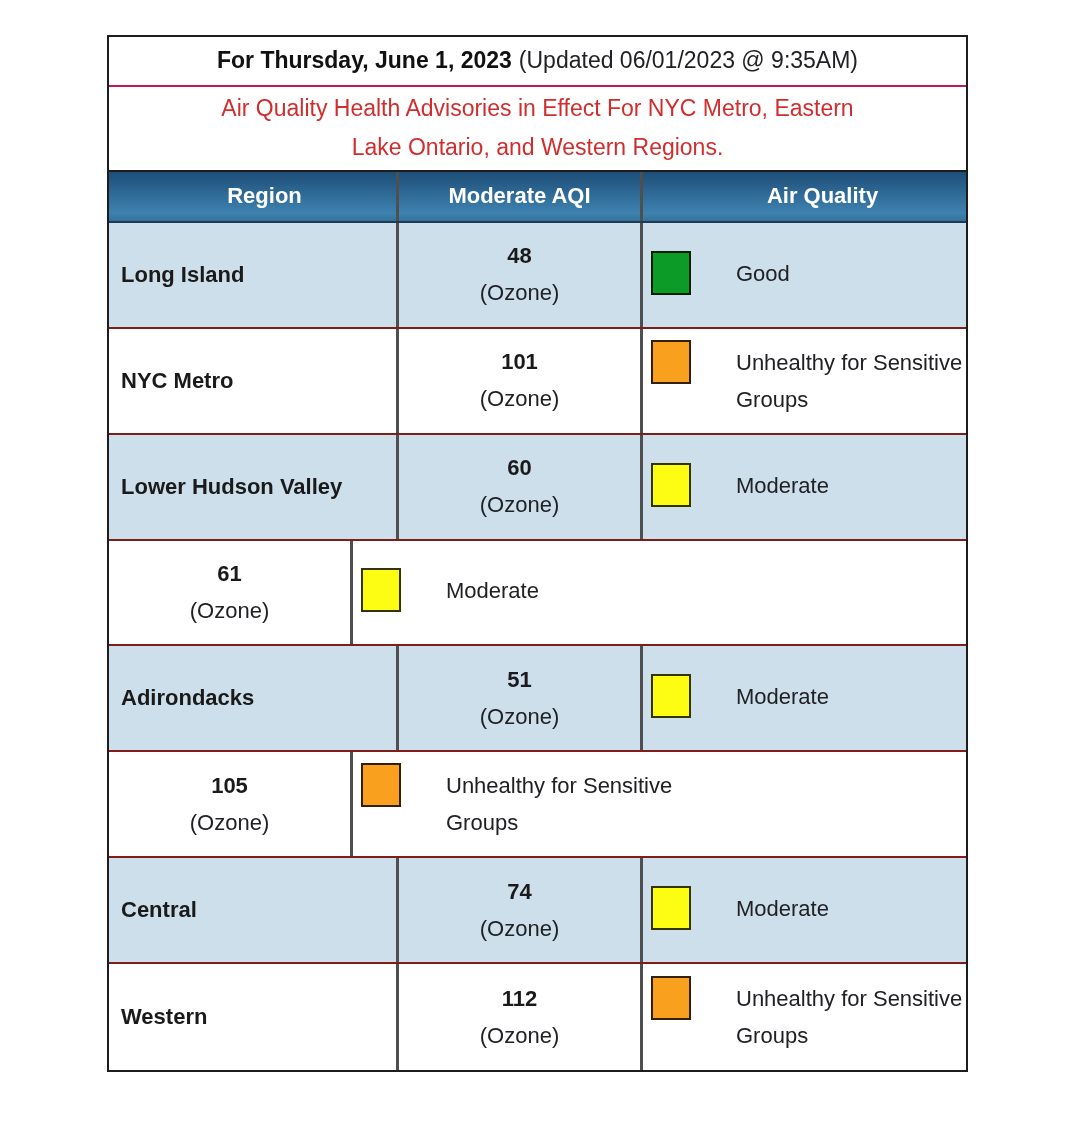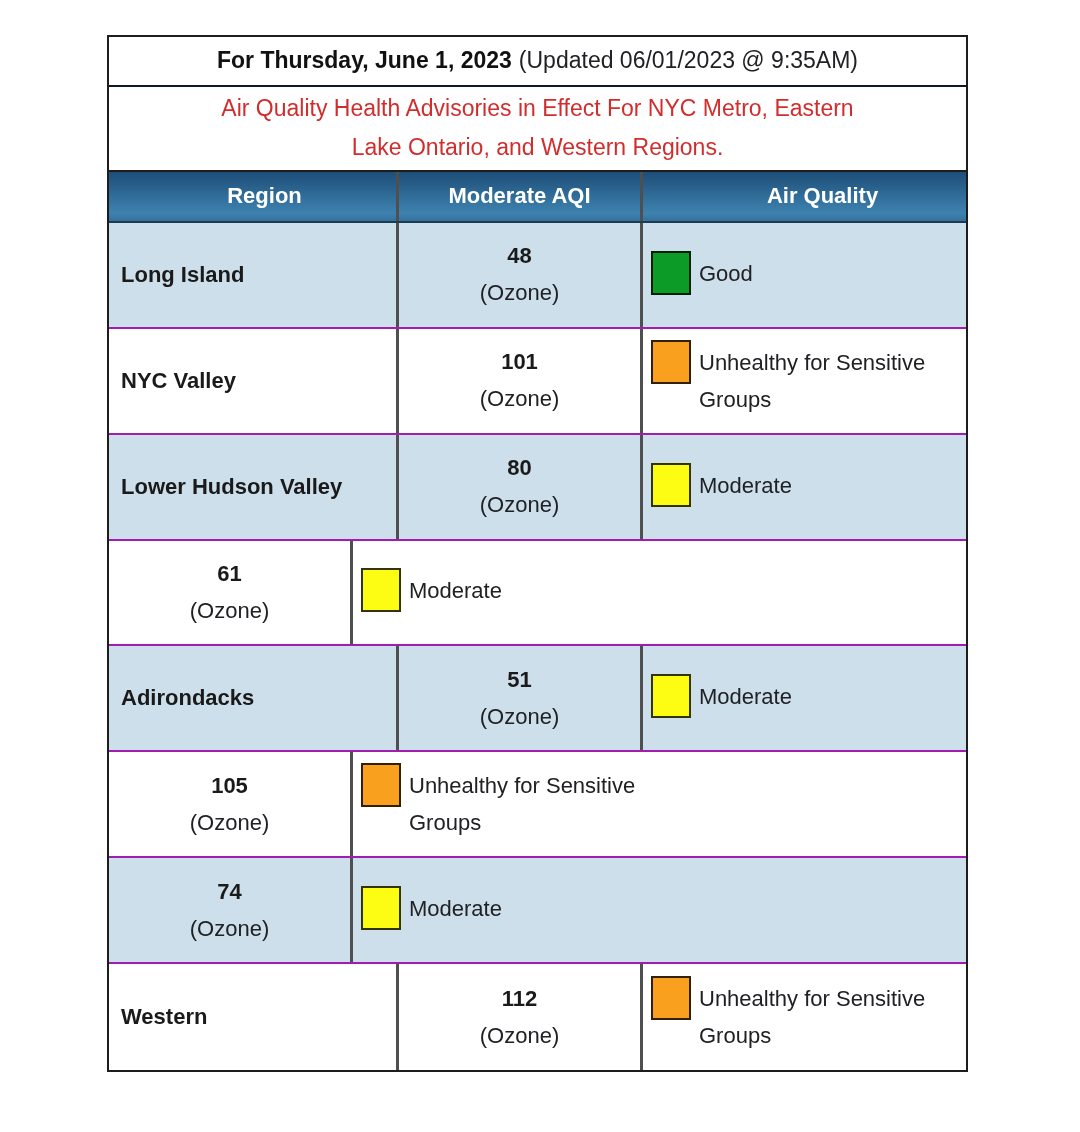--- a/index.html
+++ b/index.html
@@ -12,21 +12,21 @@
     width: 861px; height: 1037px;
     border: 2px solid #1d1d1d;
     background: #ffffff;
     display: flex;
     flex-direction: column;
   }
 
   
   .title-row {
     height: 50px;
-    border-bottom: 2px solid #0f172a;
+    border-bottom: 2px solid #be185d;
     display: flex;
     align-items: center;
     justify-content: center;
     font-size: 23px;
     white-space: nowrap;
   }
   .title-bold { font-weight: bold; color: #111; }
   .title-regular { font-weight: normal; margin-left: 7px; color: #202124; }
 
   
@@ -56,21 +56,21 @@
   .header-cell {
     display: flex;
     align-items: center;
     justify-content: center;
   }
 
   
   .data-row {
     height: 106px;
     display: flex;
-    border-bottom: 2px solid #a21caf;
+    border-bottom: 2px solid #7f1d1d;
     background: #ffffff;
     font-size: 22px;
   }
   .data-row:nth-child(even) { background: #cddfeb; }
   .data-row:last-child { border-bottom: none; }
 
   .c1 { width: 290px; border-right: 3px solid #4f4f4f; padding-left: 24px; }
   .c2 { width: 244px; border-right: 3px solid #4f4f4f; }
   .c3 { flex: 1; padding-left: 36px; }
 
@@ -92,20 +92,21 @@
   .aqi-pollutant { font-weight: normal; color: #202124; }
 
   .quality-cell {
     display: flex;
     align-items: center;
     padding-left: 8px;
   }
   .quality-inner {
     display: flex;
     align-items: flex-start;
+    gap: 37px;
   }
   .swatch {
     width: 40px; height: 44px;
     border: 2px solid rgba(0,0,0,0.8);
     flex: 0 0 auto;
     margin-right: 8px;
     margin-top: -4px;
   }
   .quality-label {
     line-height: 37px;
@@ -141,37 +142,37 @@
     </div>
     <div class="quality-cell c3">
       <div class="quality-inner">
         <span class="swatch" style="background-color: rgb(12, 155, 39);"></span>
         <span class="quality-label">Good</span>
       </div>
     </div>
   </div>
 
   <div class="data-row">
-    <div class="region-cell c1">NYC Valley</div>
+    <div class="region-cell c1">NYC Metro</div>
     <div class="aqi-cell c2">
       <div class="aqi-value">101</div>
       <div class="aqi-pollutant">(Ozone)</div>
     </div>
     <div class="quality-cell c3">
       <div class="quality-inner">
         <span class="swatch" style="background-color: rgb(249, 161, 30);"></span>
         <span class="quality-label">Unhealthy for Sensitive Groups</span>
       </div>
     </div>
   </div>
 
   <div class="data-row">
     <div class="region-cell c1">Lower Hudson Valley</div>
     <div class="aqi-cell c2">
-      <div class="aqi-value">80</div>
+      <div class="aqi-value">60</div>
       <div class="aqi-pollutant">(Ozone)</div>
     </div>
     <div class="quality-cell c3">
       <div class="quality-inner">
         <span class="swatch" style="background-color: rgb(253, 253, 20);"></span>
         <span class="quality-label">Moderate</span>
       </div>
     </div>
   </div>
 
@@ -209,20 +210,21 @@
     </div>
     <div class="quality-cell c3">
       <div class="quality-inner">
         <span class="swatch" style="background-color: rgb(249, 161, 30);"></span>
         <span class="quality-label">Unhealthy for Sensitive Groups</span>
       </div>
     </div>
   </div>
 
   <div class="data-row">
+    <div class="region-cell c1">Central</div>
     <div class="aqi-cell c2">
       <div class="aqi-value">74</div>
       <div class="aqi-pollutant">(Ozone)</div>
     </div>
     <div class="quality-cell c3">
       <div class="quality-inner">
         <span class="swatch" style="background-color: rgb(253, 253, 20);"></span>
         <span class="quality-label">Moderate</span>
       </div>
     </div>

